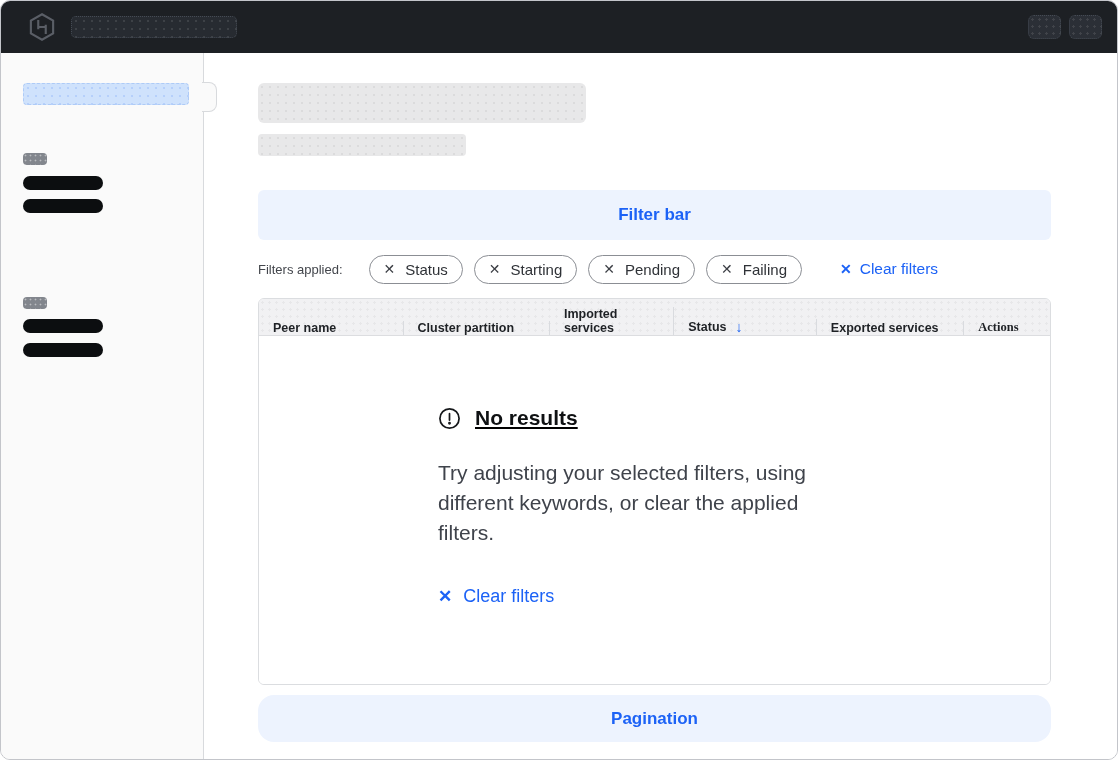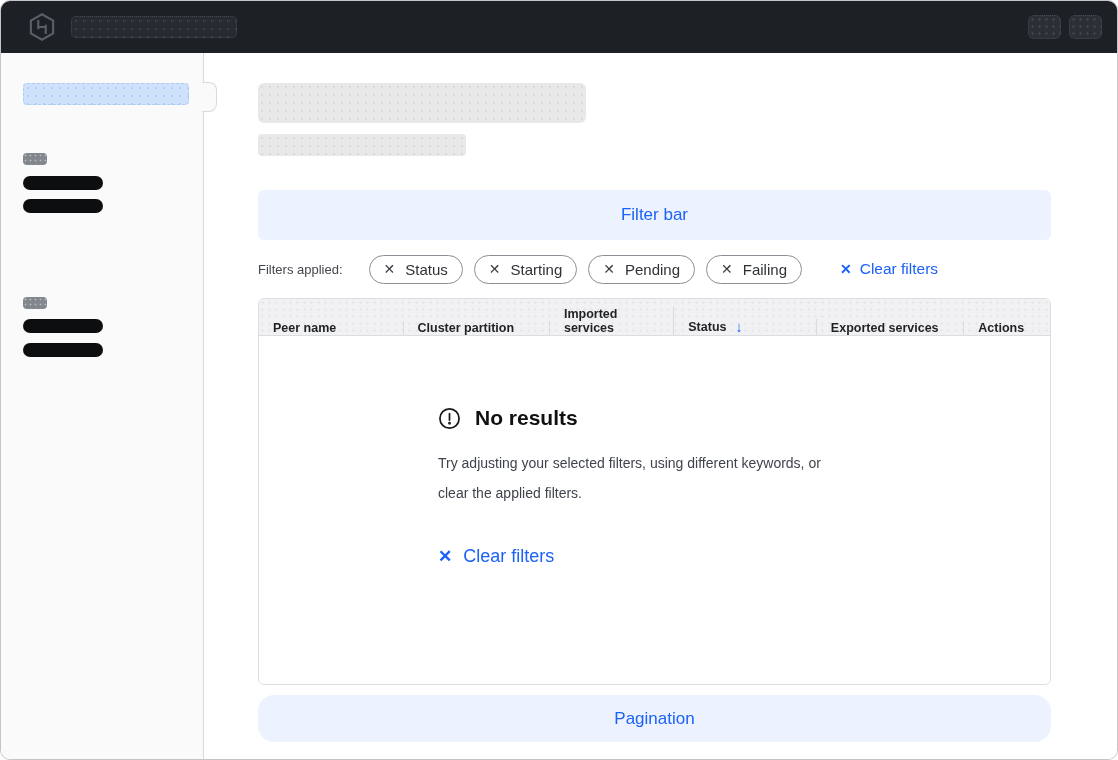--- a/index.html
+++ b/index.html
@@ -85,21 +85,21 @@
     background:#e8e8e9; border-radius:6px;
     background-image:radial-gradient(rgba(0,0,0,0.055) 1px, transparent 1.3px);
     background-size:8px 8px;
   }
   .skel-title    { width:328px; height:40px; }
   .skel-subtitle { width:208px; height:22px; margin-top:11px; border-radius:4px; }
   .banner {
     margin-top:34px; height:50px; border-radius:6px;
     background:#edf3fe;
     display:flex; align-items:center; justify-content:center;
-    color:#1c62f6; font-size:17px; font-weight:normal;
+    color:#1c62f6; font-size:17px; font-weight:bold;
   }
   .banner.bottom { margin-top:10px; height:47px;border-radius:16px; }
   
   .filters-row {
     margin-top:14px; height:30px;
     display:flex; align-items:center;
   }
   .filters-label { font-size:13px; color:#43464c; margin-right:26px; }
   .chip {
     display:inline-flex; align-items:center;
@@ -129,29 +129,29 @@
     background-size:7px 7px;
     align-items:flex-end;
   }
   .th {
     display:flex; align-items:center;
     padding:0 12px 0 14px;
     font-size:12.5px; font-weight:bold; color:#1e2125;
     border-right:1px solid #d9dbdf;
     cursor:pointer;
   }
-  .th:last-child { border-right:none; cursor:default; }
+  .th:last-child { border-right:none; cursor:default;font-family:Liberation Serif, serif; }
   .th .sort { color:#1c62f6; font-size:14px; font-weight:bold; margin-left:9px; }
   .tbody { height:348px; background:#fff; padding:70px 0 0 179px; }
-  .es-titlerow { display:flex; align-items:center; }
+  .es-titlerow { display:flex; align-items:center;text-decoration:underline; }
   .es-titlerow svg { flex:0 0 auto; }
   .es-title { font-size:21px; font-weight:bold; color:#0f1113; margin-left:14px; }
   .es-desc {
-    margin-top:18px; width:416px;
-    font-size:14px; line-height:30px; color:#3f434b;
+    margin-top:28px; width:416px;
+    font-size:21px; line-height:30px; color:#3f434b;
   }
   .es-clear {
     margin-top:38px;
     display:inline-flex; align-items:center;
     color:#1c62f6; font-size:18px; font-weight:500; cursor:pointer;
   }
   .es-clear .x { font-size:17px; font-weight:600; margin-right:11px; line-height:1; }
 </style>
 </head>
 <body>

